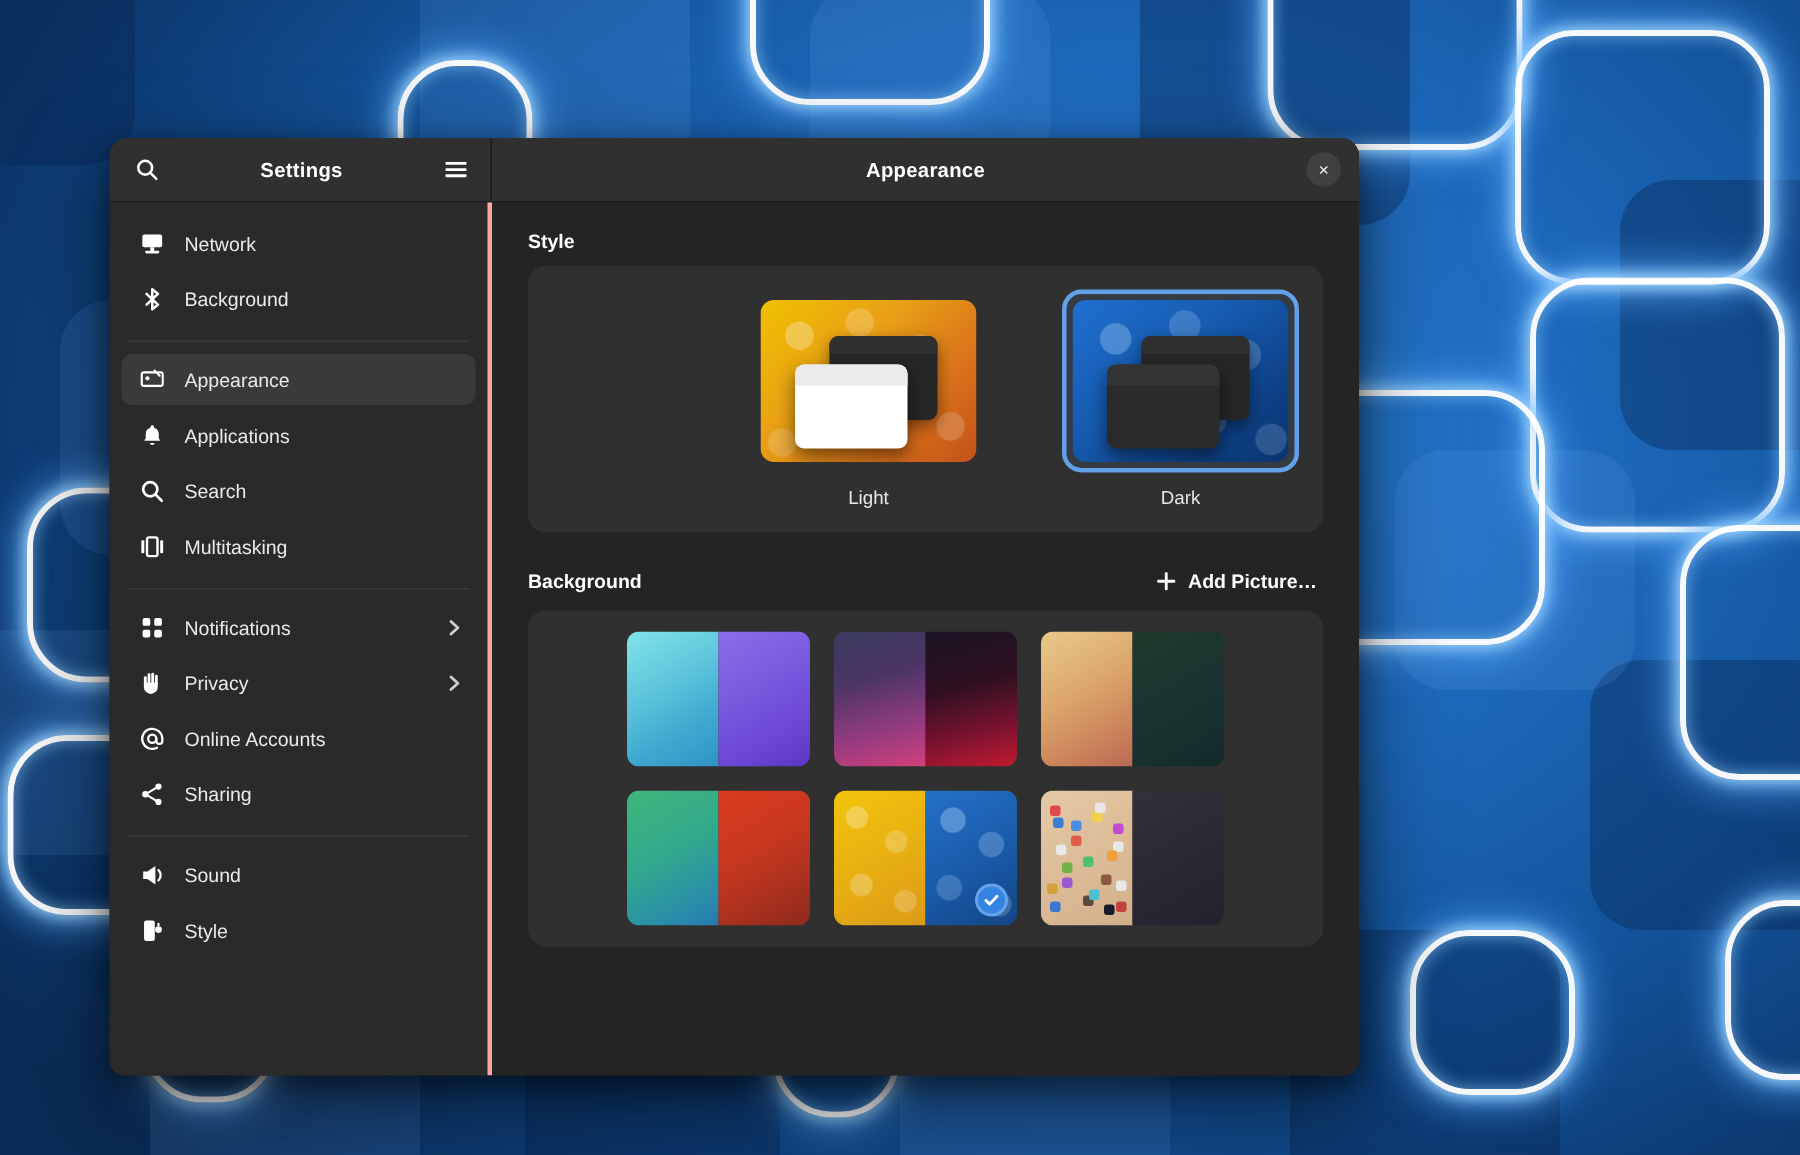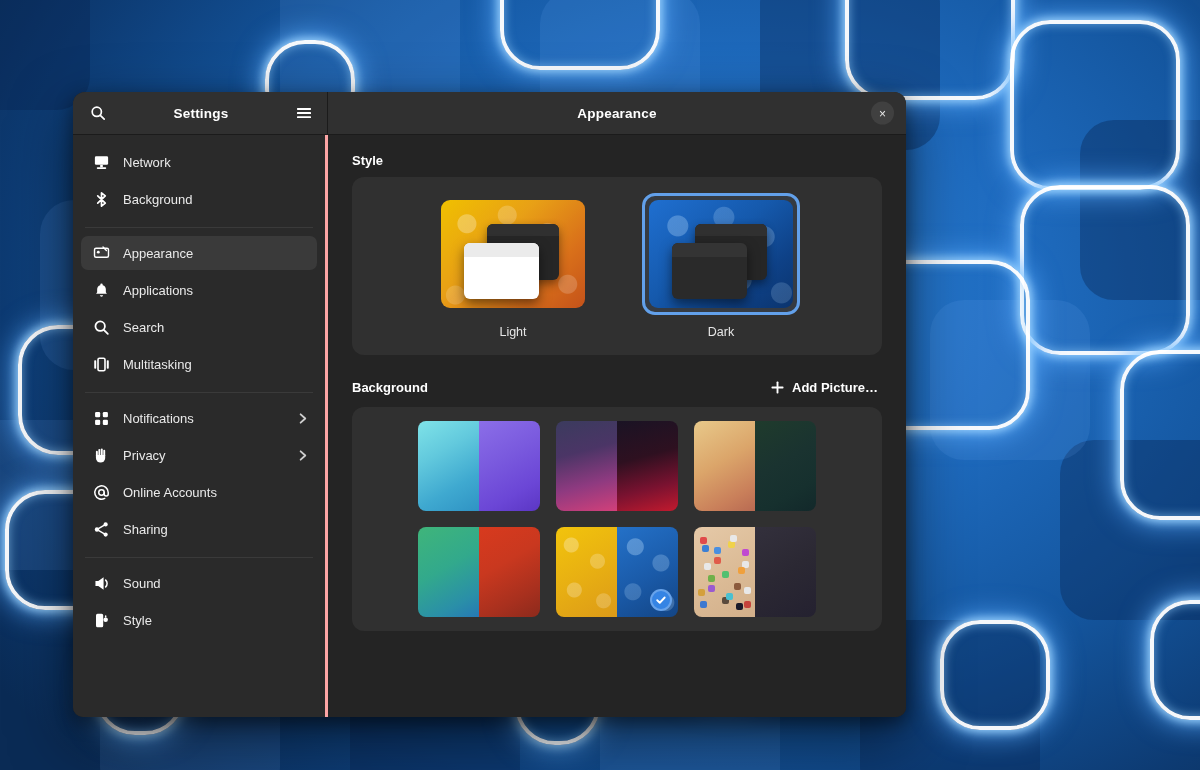--- a/index.html
+++ b/index.html
@@ -142,21 +142,21 @@
     cursor: pointer;
     padding: 3px 4px; border-radius: 6px; justify-content: flex-end;
   }
 
   .card {
     background: #303030;
     border-radius: 12px;
     padding: 16px;
   }
   
-  .style-row { display: flex; justify-content: center; gap: 50px; }
+  .style-row { display: flex; justify-content: flex-end; gap: 50px; }
   .style-opt { display: flex; flex-direction: column; align-items: center; cursor: pointer; }
   .style-thumb {
     width: 144px; height: 108px;
     border-radius: 9px;
     position: relative;
     overflow: hidden;
   }
   .style-opt .sel-ring {
     padding: 4px; border-radius: 13px;
     border: 3px solid transparent;

